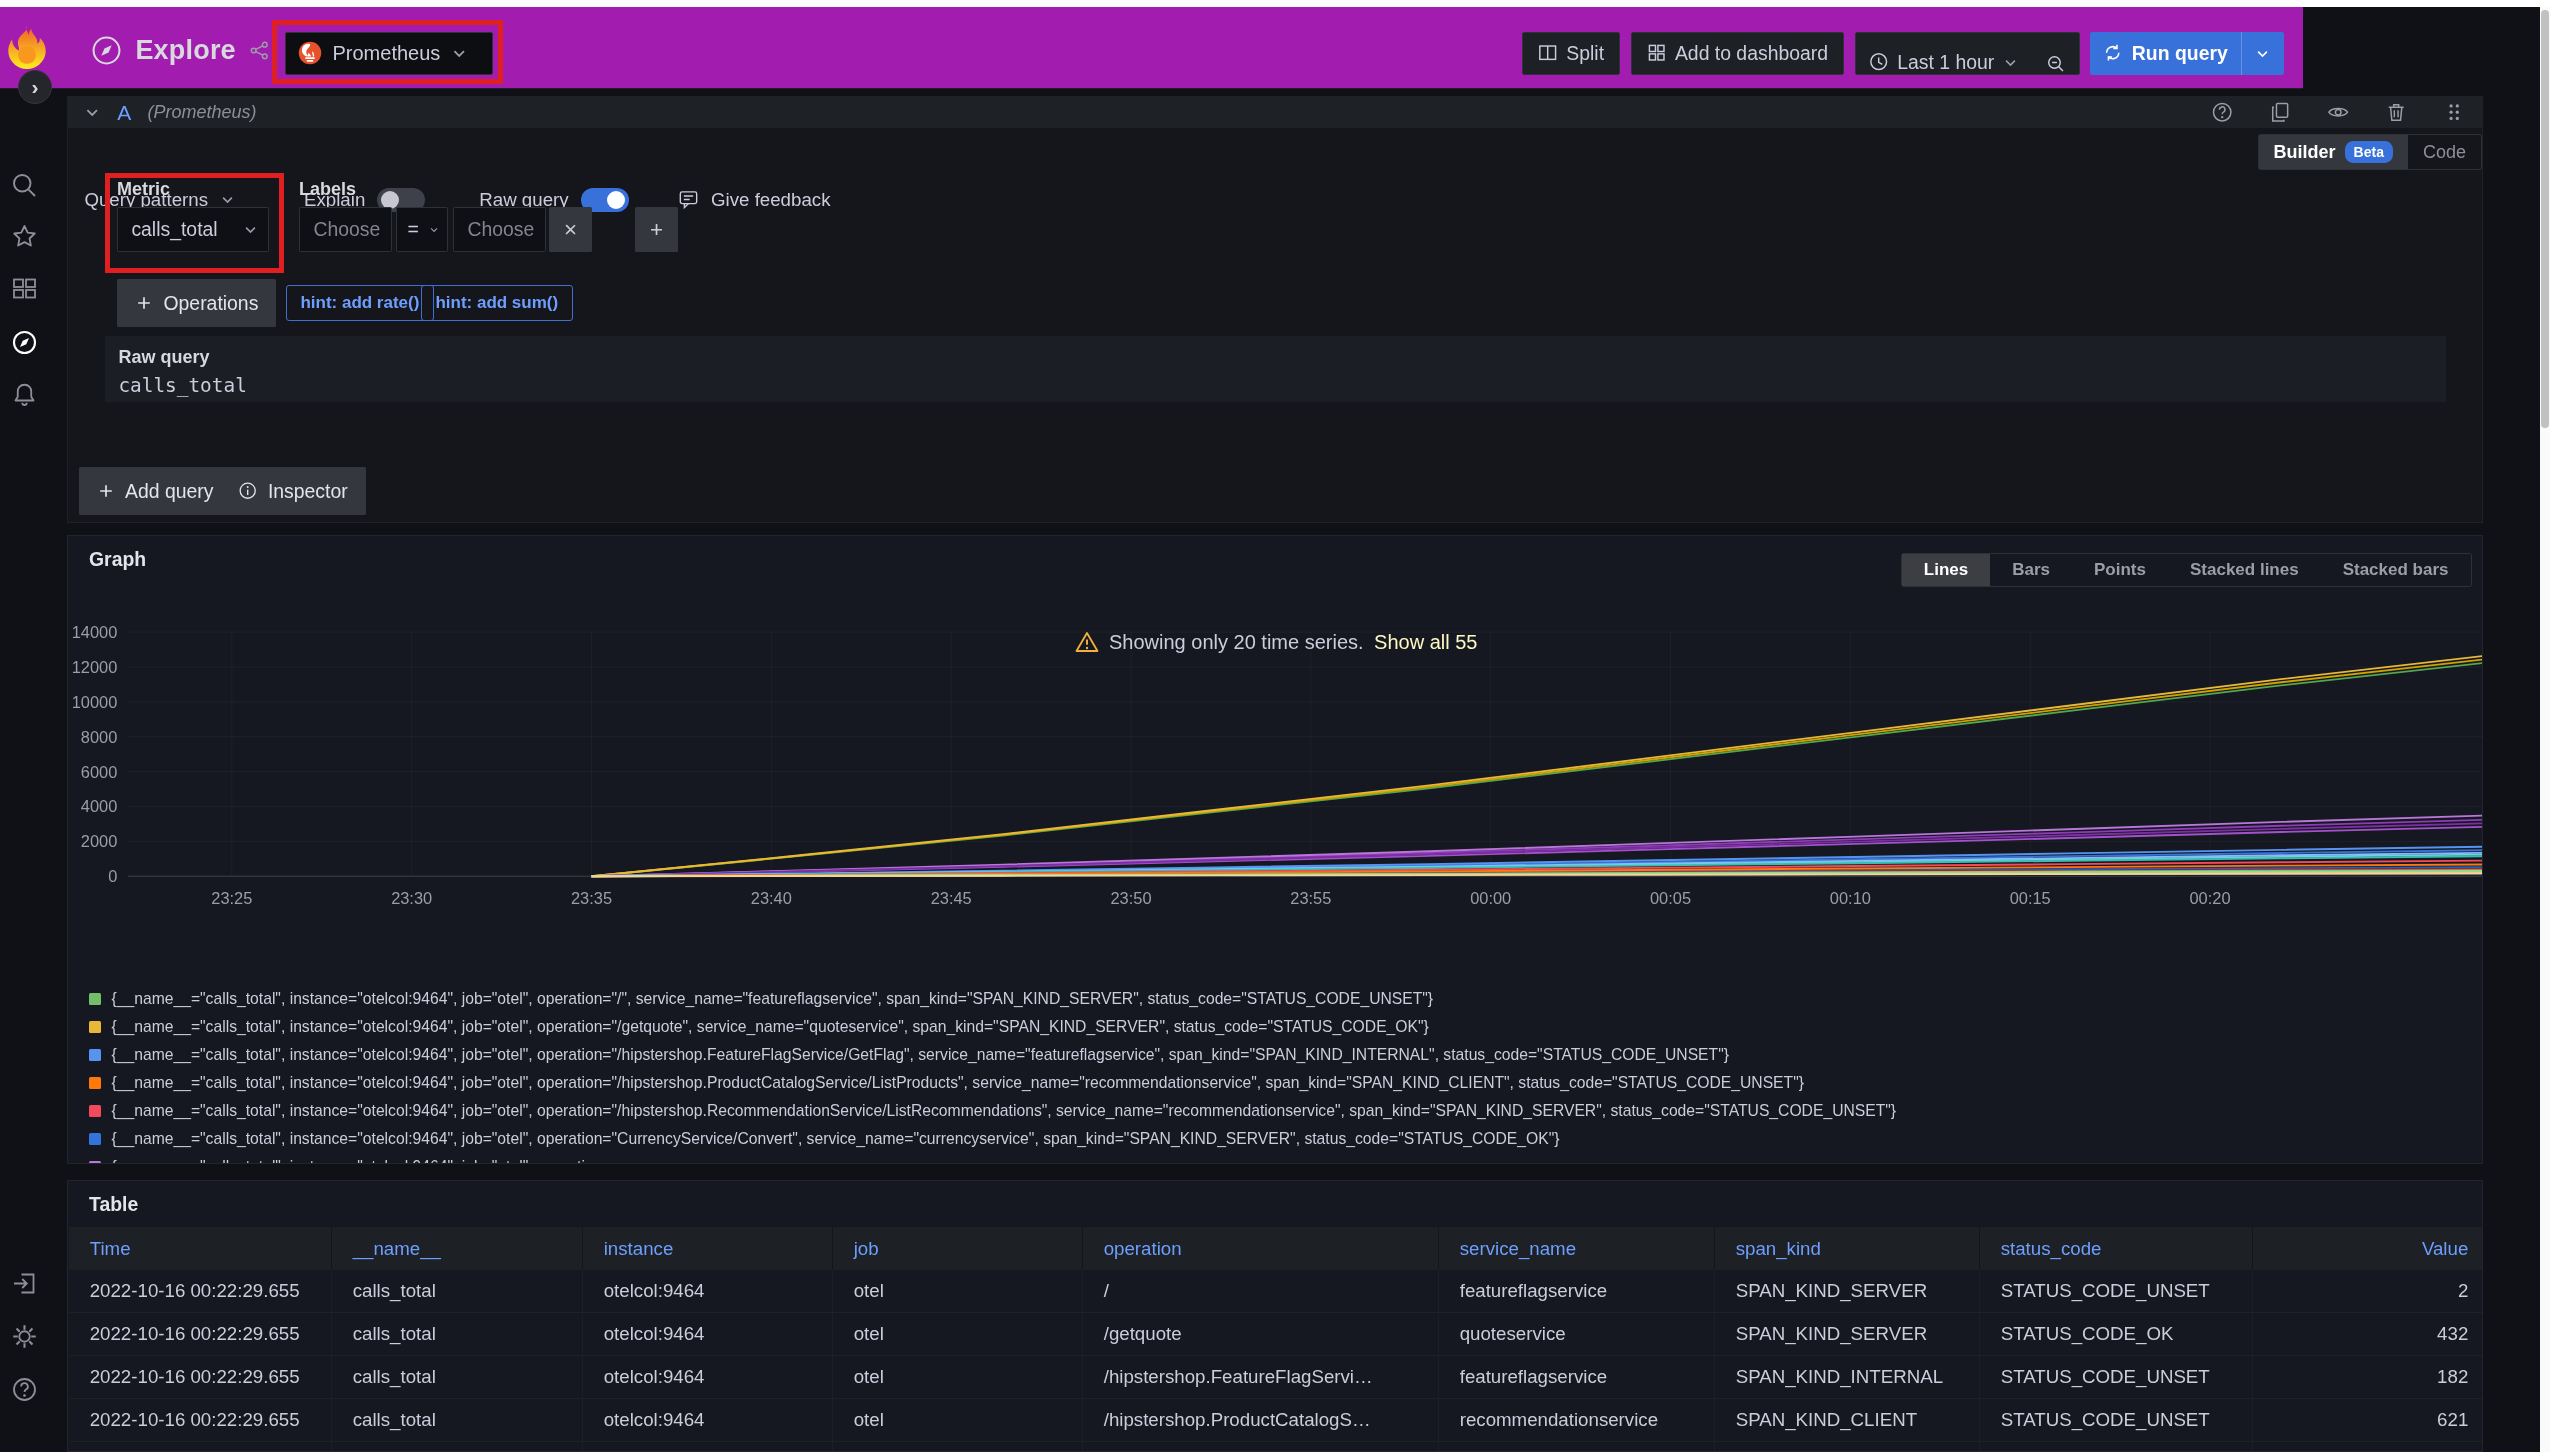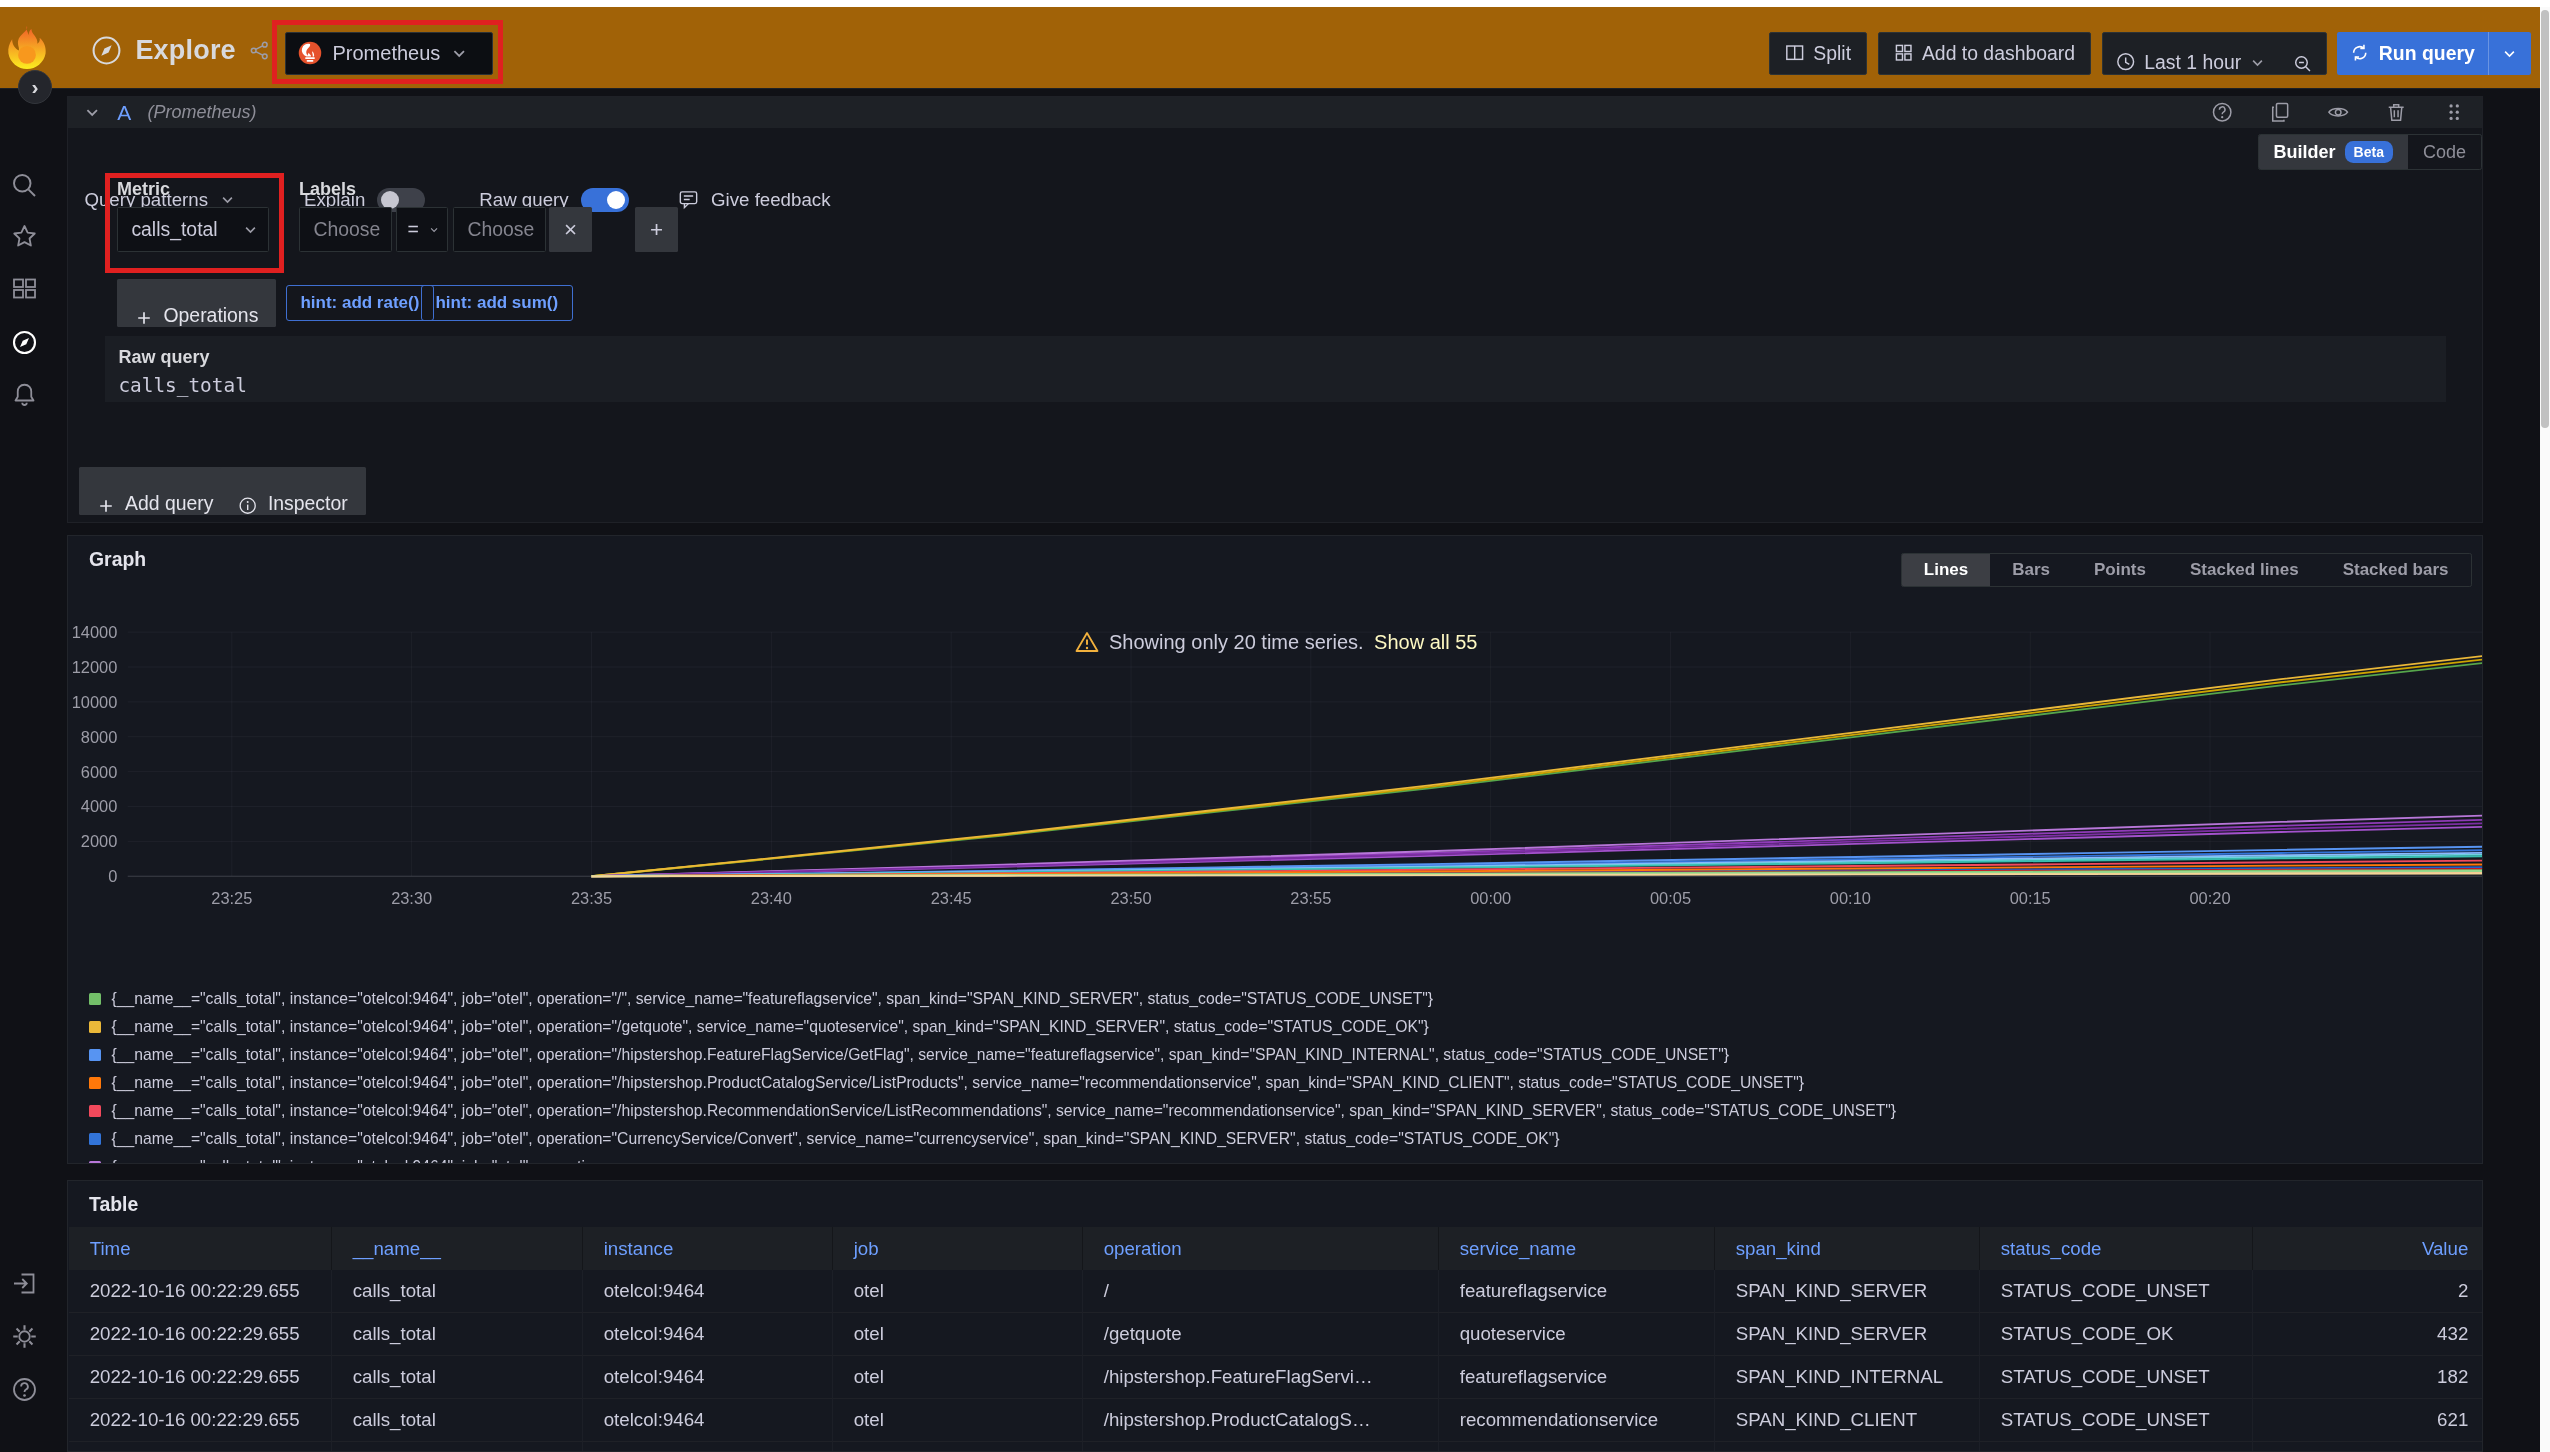--- a/index.html
+++ b/index.html
@@ -5,21 +5,21 @@
   * { margin:0; padding:0; box-sizing:border-box; }
   html,body { background:#000; }
   body { font-family:"Liberation Sans", sans-serif; }
   #viewport { position:relative; width:2550px; height:1453px; background:#101116; overflow:hidden; }
 
   .abs { position:absolute; }
   svg { display:block; }
 
   
   #top-strip { left:0; top:0; width:2550px; height:6.7px; background:#ffffff; }
-  #navbar { left:0; top:6.7px; width:2550px; height:82px; background:#a16207; border-bottom:0.7px solid #1d2025; }
+  #navbar { left:0; top:6.7px; width:2303px; height:82px; background:#a21caf; border-bottom:0.7px solid #1d2025; }
   #grafana-logo { left:6px; top:16.4px; width:42px; height:49px; }
   #explore-group { left:91px; top:22.4px; height:42px; display:flex; align-items:center; gap:13.4px; color:#d8d9dd; }
   #explore-group .title { font-size:27px; font-weight:600; letter-spacing:0.2px; }
   #ds-annotation { left:272px; top:13.4px; width:231px; height:64px; border:5.2px solid #e02020; }
   #ds-picker { left:285px; top:25px; width:208px; height:43px; border:0.7px solid #2c3235; border-radius:2.2px;
     display:flex; align-items:center; gap:10.5px; padding:12px 12px; color:#ccccdc; font-size:20px; font-weight:500; background:#0c0e12; }
   #nav-right { right:19.4px; top:25px; height:43px; display:flex; gap:10.5px; align-items:stretch; }
   .nav-btn { display:flex; align-items:center; gap:9px; padding:0 15px; background:#1d2025; border:0.7px solid #2c3235;
     border-radius:2.2px; color:#ccccdc; font-size:19.4px; font-weight:500; }
   .btn-group { display:flex; align-items:flex-end; background:#1d2025; border:0.7px solid #2c3235; border-radius:2.2px; }
@@ -63,21 +63,21 @@
   .beta-pill { background:#3871d9; color:#fff; font-size:14px; font-weight:700; padding:3px 9px; border-radius:8.2px; }
 
   .field-label { color:#d8d9dd; font-size:18px; font-weight:600; }
   #metric-annotation { left:37px; top:76px; width:179px; height:100px; border:5.2px solid #e02020; }
   .select { height:45px; background:#0e1015; border:0.7px solid #2c3235; border-radius:1.5px;
     display:flex; align-items:center; justify-content:space-between; padding:0 10.5px 0 13.4px; font-size:19.4px; color:#ccccdc; gap:10.5px; }
   .select .ph { color:#84848e; }
   .sq-btn { height:45px; width:43px; background:#34373d; border-radius:1.5px; color:#ccccdc; font-size:22.4px;
     display:flex; align-items:center; justify-content:center; }
   .gray-btn { background:#34373d; border-radius:1.5px; color:#e4e4ec; font-size:19.4px; font-weight:500;
-    display:flex; align-items:flex-end; gap:10.5px; padding:0 18px; }
+    display:flex; align-items:center; gap:10.5px; padding:0 18px; }
   .hint-btn { border:1.5px solid #3f6fd1; border-radius:3px; color:#6e9fff; font-size:17px; font-weight:600;
     display:flex; align-items:center; padding:0 13.4px; background:transparent;margin-left:16px; }
   #raw-panel { left:37px; top:239px; width:2341px; height:66px; background:#1b1e24; padding:10.5px 13.4px; }
   #raw-panel .lbl { color:#d8d9dd; font-size:18px; font-weight:600; }
   #raw-panel .val { color:#ccccdc; font-size:19.4px; font-family:"DejaVu Sans Mono", monospace; margin-top:6px; }
   #options-bar { left:37px; top:312px; width:2341px; height:45px; background:#1b1e24; display:flex; align-items:center; padding:0 13.4px; color:#ccccdc; font-size:18px; }
   #options-bar .olabel { font-weight:700; color:#e4e4ec; margin:0 7.5px; }
   #options-bar .oitem { color:#a5a5b0; margin-left:31px; }
 
   

